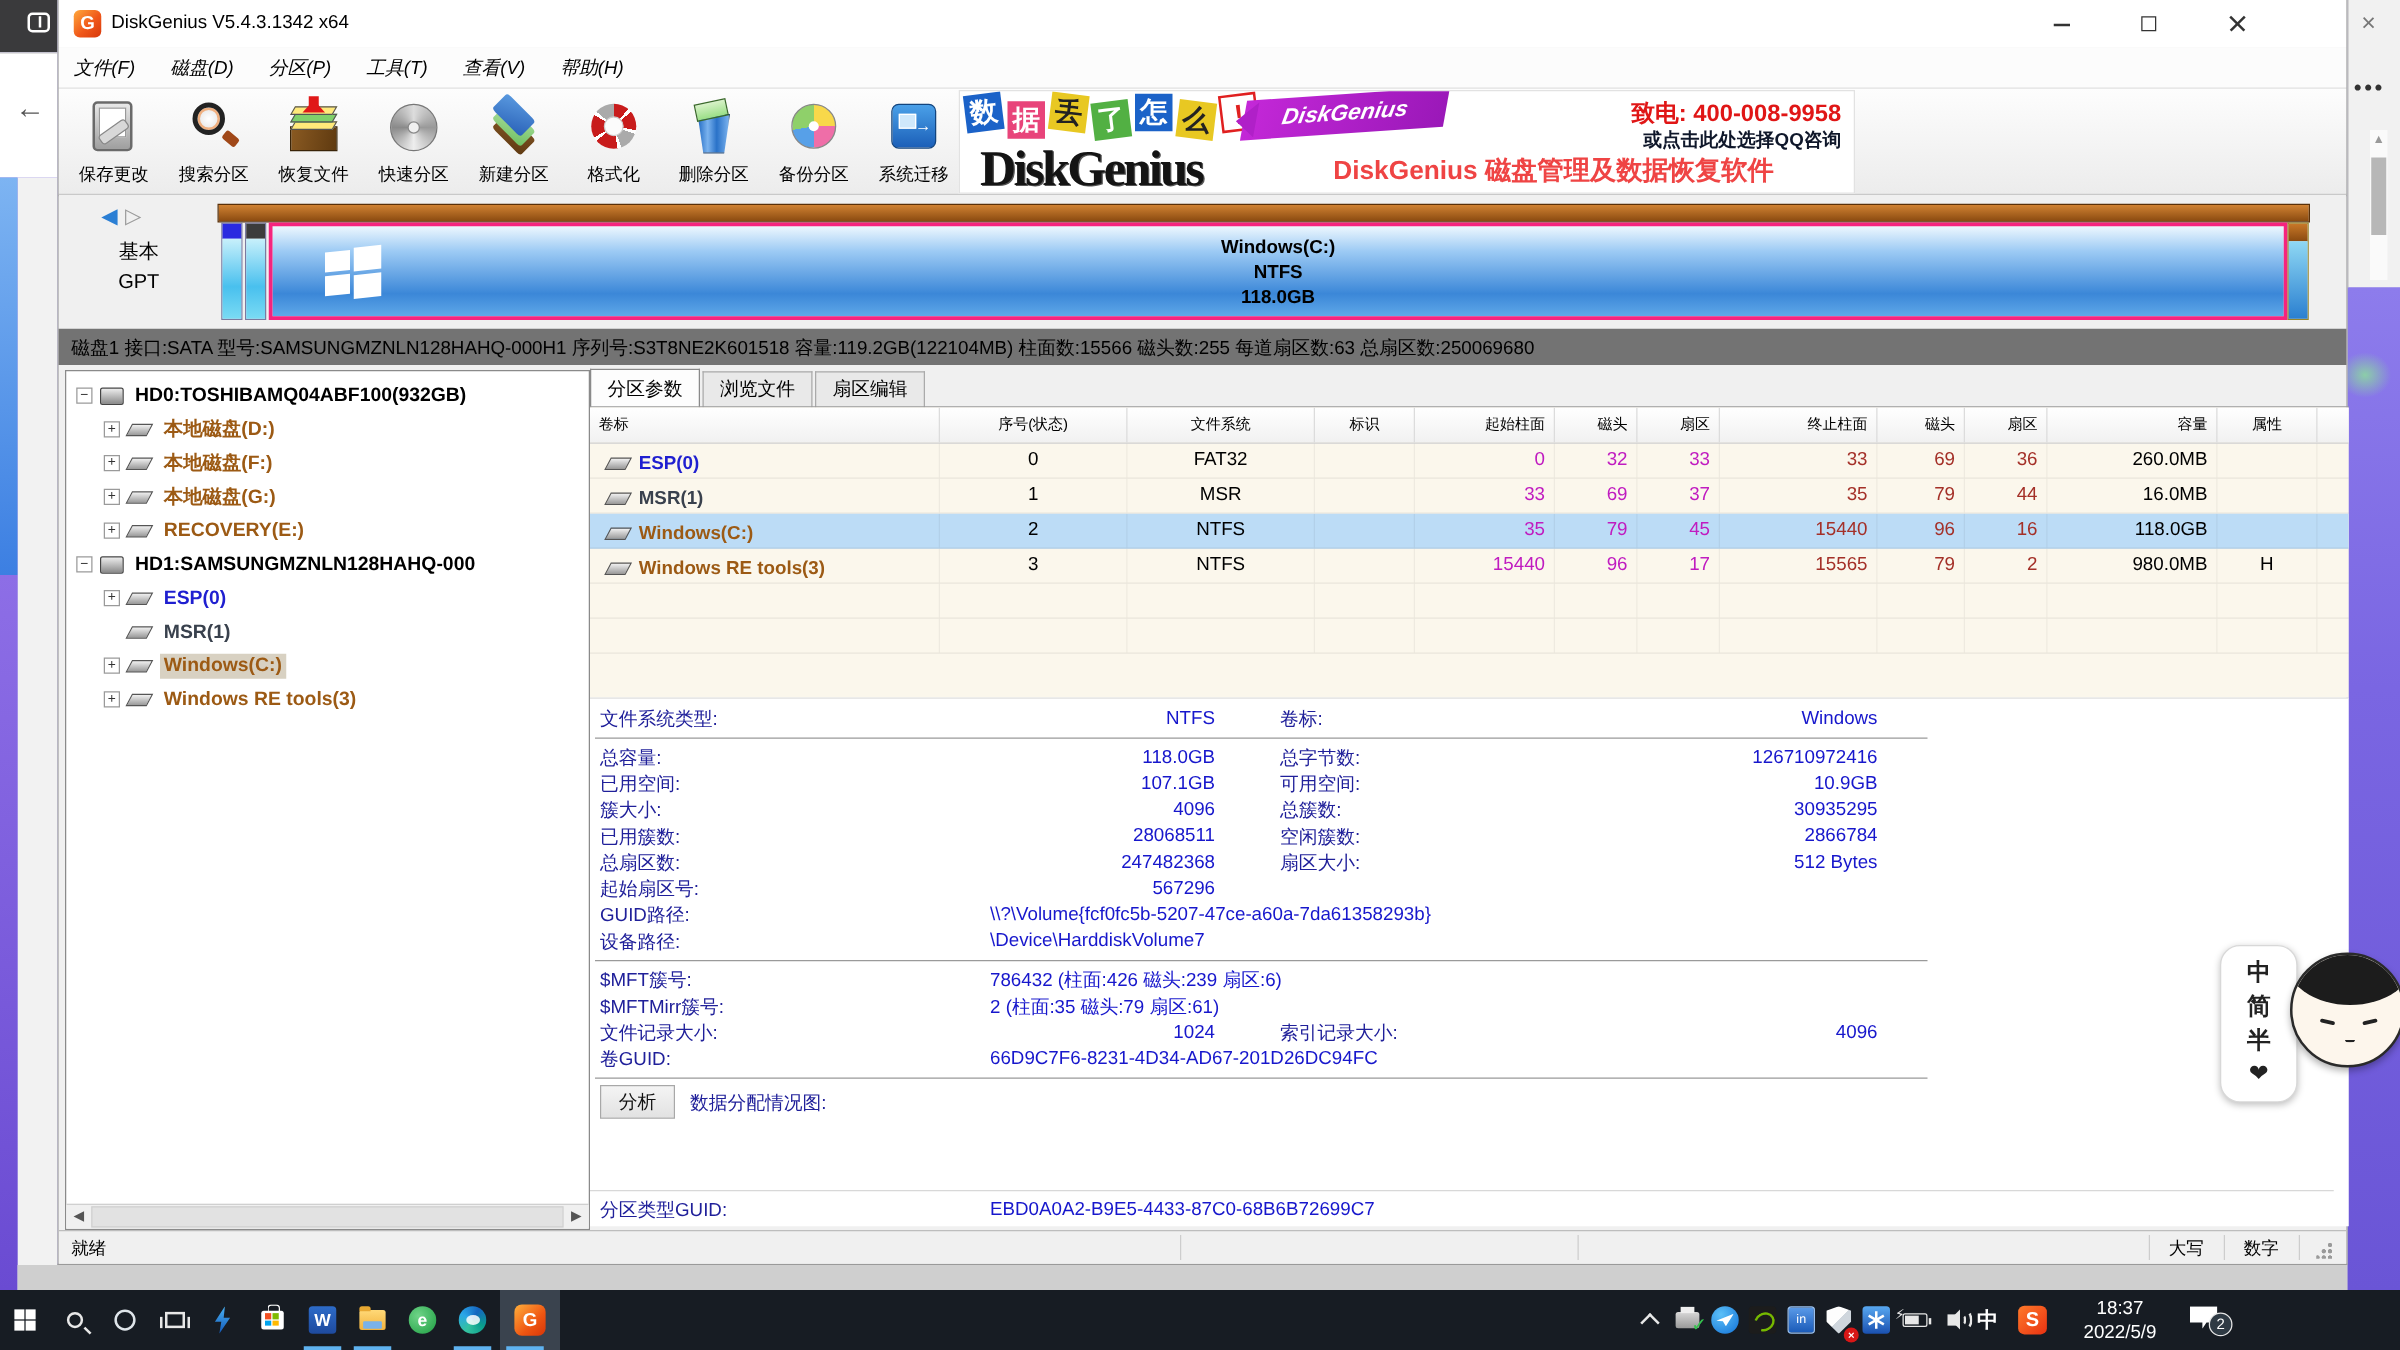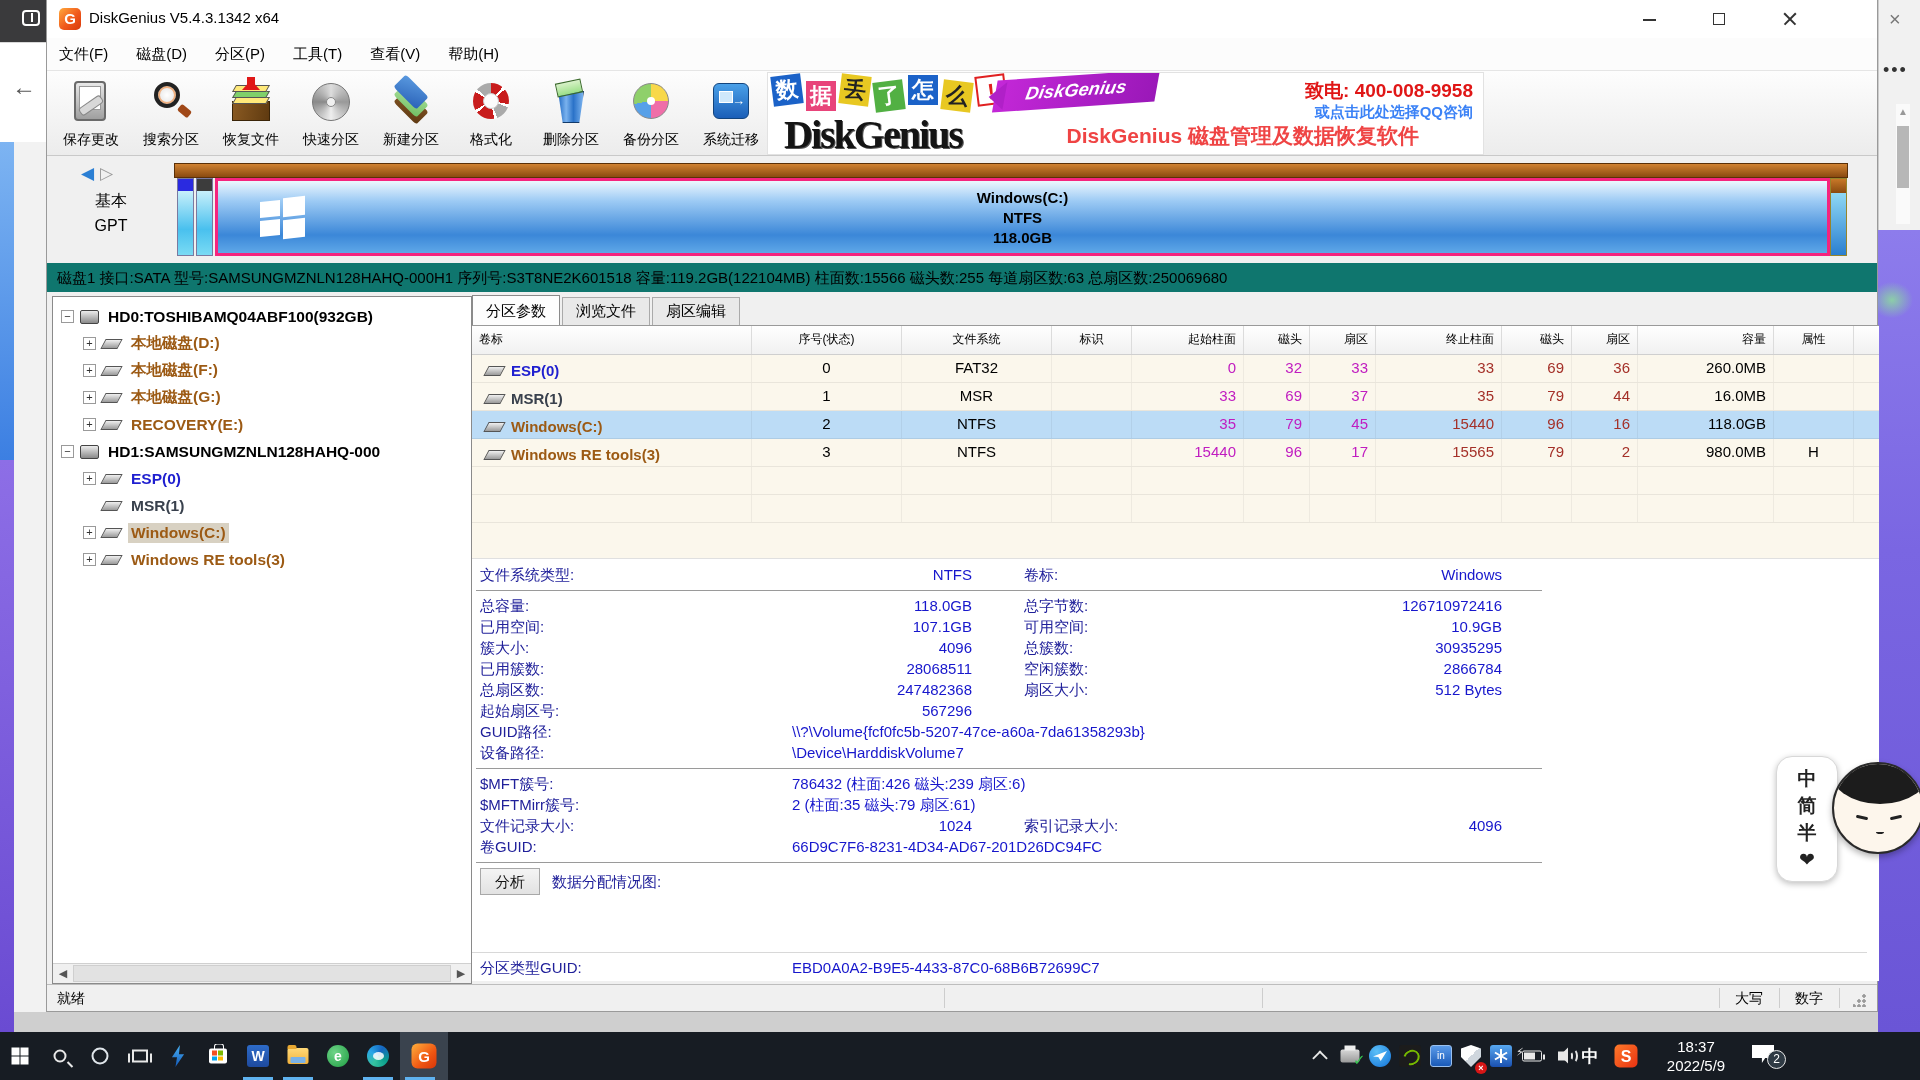--- a/index.html
+++ b/index.html
@@ -31,21 +31,21 @@
   .titlebar{position:absolute;left:0;top:0;width:100%;height:38px;background:#fff;}
   .applogo{position:absolute;left:12px;top:8px;width:22px;height:22px;border-radius:5px;
     background:linear-gradient(135deg,#ffa93c,#f0581a 55%,#d8380a);color:#fff;font-weight:bold;font-size:15px;text-align:center;line-height:22px;}
   .apptitle{position:absolute;left:42px;top:9px;font-size:15px;color:#000;}
   .wbtn{position:absolute;top:0;width:46px;height:38px;}
   .wbtn .g-min{position:absolute;left:16px;top:19px;width:13px;height:1.5px;background:#333;}
   .wbtn .g-max{position:absolute;left:16px;top:13px;width:12px;height:12px;border:1.5px solid #333;}
   .wbtn .g-x1,.wbtn .g-x2{position:absolute;left:15px;top:18px;width:16px;height:1.5px;background:#333;}
   .wbtn .g-x1{transform:rotate(45deg);} .wbtn .g-x2{transform:rotate(-45deg);}
 
-  .menubar{position:absolute;left:0;top:38px;width:100%;height:32px;background:#fcfcfc;display:flex;align-items:center;padding-left:12px;gap:28px;}
+  .menubar{position:absolute;left:0;top:38px;width:100%;height:32px;background:#fcfcfc;display:flex;align-items:center;padding-left:12px;gap:28px;font-style:italic;}
   .menubar .mi{font-size:15px;color:#000;}
 
   .toolbar{position:absolute;left:0;top:70px;width:100%;height:86px;background:linear-gradient(#fdfdfd,#ececec);border-bottom:1px solid #c9c9c9;border-top:1px solid #e5e5e5;}
   .tbtn{position:absolute;top:4px;width:80px;height:78px;text-align:center;}
   .tbtn .lab{position:absolute;left:0;bottom:4px;width:100%;font-size:14px;color:#000;}
   .tico{position:absolute;left:50%;top:4px;transform:translateX(-50%);width:46px;height:46px;}
 
   
   .i-save .a{position:absolute;left:6px;top:2px;width:32px;height:40px;border-radius:4px;background:linear-gradient(#e8e8e8,#9f9f9f);border:2px solid #6a6a6a;}
   .i-save .b{position:absolute;left:11px;top:7px;width:22px;height:24px;background:#fff;border:1px solid #999;}
@@ -75,21 +75,21 @@
   .i-mig .b{position:absolute;left:11px;top:12px;width:14px;height:12px;background:#cfe8fb;border:1px solid #fff;}
   .i-mig .c{position:absolute;left:24px;top:14px;color:#fff;font-size:13px;font-weight:bold;}
 
   
   .banner{position:absolute;left:720px;top:1px;width:717px;height:83px;background:#fff;overflow:hidden;border:1px solid #e2e2e2;}
   .tile{position:absolute;width:30px;height:30px;text-align:center;font-weight:bold;font-size:22px;line-height:30px;}
   .bigbrand{position:absolute;left:16px;bottom:-4px;font-size:40px;font-weight:bold;color:#141414;letter-spacing:-2px;font-family:"Liberation Serif","DejaVu Serif",serif;text-shadow:1px 1px 0 #555;}
   .ribbon{position:absolute;left:228px;top:2px;width:160px;height:32px;background:linear-gradient(100deg,#c428d8,#9a18b8);transform:skewX(-14deg) rotate(-4deg);color:#fff;font-weight:bold;font-style:italic;font-size:18px;line-height:30px;text-align:center;}
   .ribbon:before{content:"";position:absolute;left:-20px;top:2px;border:14px solid transparent;border-right:16px solid #b020c8;}
   .contact1{position:absolute;right:10px;top:5px;color:#e01616;font-weight:bold;font-size:19px;}
-  .contact2{position:absolute;right:10px;top:30px;color:#3b82f6;font-weight:bold;font-size:15px;}
+  .contact2{position:absolute;right:10px;top:30px;color:#0f172a;font-weight:bold;font-size:15px;}
   .tagline{position:absolute;right:64px;bottom:4px;color:#ef4444;font-weight:bold;font-size:21px;}
 
   
   .diskpanel{position:absolute;left:0;top:157px;width:100%;height:106px;background:#f0f0f0;}
   .dnav-arrows{position:absolute;left:34px;top:6px;font-size:17px;}
   .dnav-arrows .a1{color:#2b7fd4;} .dnav-arrows .a2{color:#9a9a9a;margin-left:6px;}
   .dnav-t1{position:absolute;left:0px;top:34px;width:128px;text-align:center;font-size:16px;color:#000;}
   .dnav-t2{position:absolute;left:0px;top:60px;width:128px;text-align:center;font-size:16px;color:#000;}
   .dbar{position:absolute;left:127px;top:6px;width:1674px;height:94px;}
   .dbar .strip{position:absolute;left:0;top:0;width:100%;height:15px;background:linear-gradient(#d08232,#8a4a10);border:1px solid #5a3008;}
@@ -104,21 +104,21 @@
   .winflag{position:absolute;left:42px;top:16px;width:46px;height:40px;}
   .winflag div{position:absolute;background:#fff;}
   .winflag .q1{left:0;top:4px;width:20px;height:16px;transform:skewY(-6deg);}
   .winflag .q2{left:23px;top:0;width:22px;height:19px;transform:skewY(-6deg);}
   .winflag .q3{left:0;top:23px;width:20px;height:16px;transform:skewY(-6deg);}
   .winflag .q4{left:23px;top:22px;width:22px;height:19px;transform:skewY(-6deg);}
   .p-re{left:1656px;width:17px;border:1px solid #97852a;}
   .p-re .cap{height:14px;background:linear-gradient(#c87828,#8a4a10);}
   .p-re .p-body{top:14px;background:linear-gradient(180deg,#8fd8f4,#2a7fd0);}
 
-  .diskinfo{position:absolute;left:0;top:263px;width:100%;height:29px;font-size:15px;color:#000;padding:6px 0 0 10px;background:#0f766e;}
+  .diskinfo{position:absolute;left:0;top:263px;width:100%;height:29px;font-size:15px;color:#000;padding:6px 0 0 10px;background:#737373;}
 
   
   .content{position:absolute;left:0;top:292px;width:100%;height:692px;background:#f0f0f0;}
   .tree{position:absolute;left:5px;top:4px;width:420px;height:688px;background:#fff;border:1px solid #8a8a8a;overflow:hidden;}
   .titem{position:relative;height:27px;display:flex;align-items:center;}
   .texp{width:13px;height:13px;border:1px solid #9a9a9a;background:#fff;font-size:11px;line-height:11px;text-align:center;color:#333;flex:none;}
   .tico-disk{width:19px;height:14px;border:1px solid #444;border-radius:2px;background:linear-gradient(#ececec,#8a8a8a);margin:0 6px;flex:none;}
   .tico-part{width:17px;height:10px;border:1px solid #555;background:linear-gradient(#f0f0f0,#9a9a9a);transform:skewX(-28deg);margin:0 8px 0 7px;flex:none;}
   .tlabel{font-size:15.5px;font-weight:bold;white-space:nowrap;padding:1px 3px;}
   .tlabel.sel{background:#d8d1c2;}

